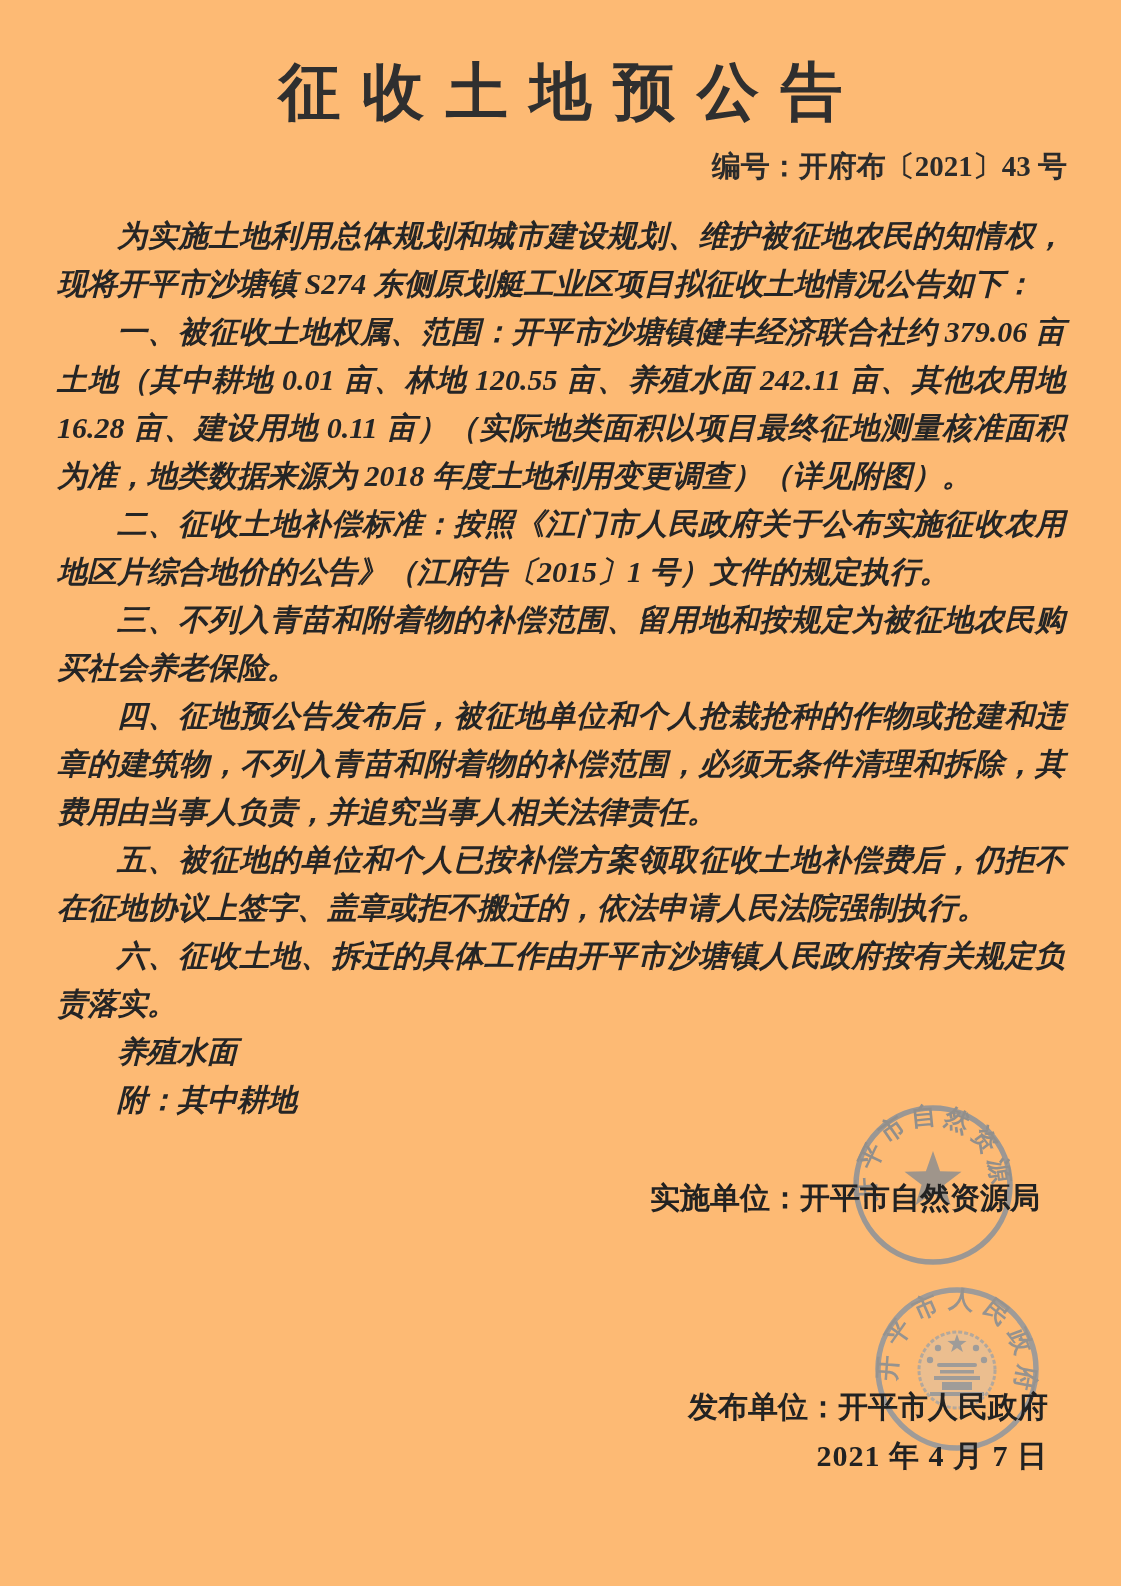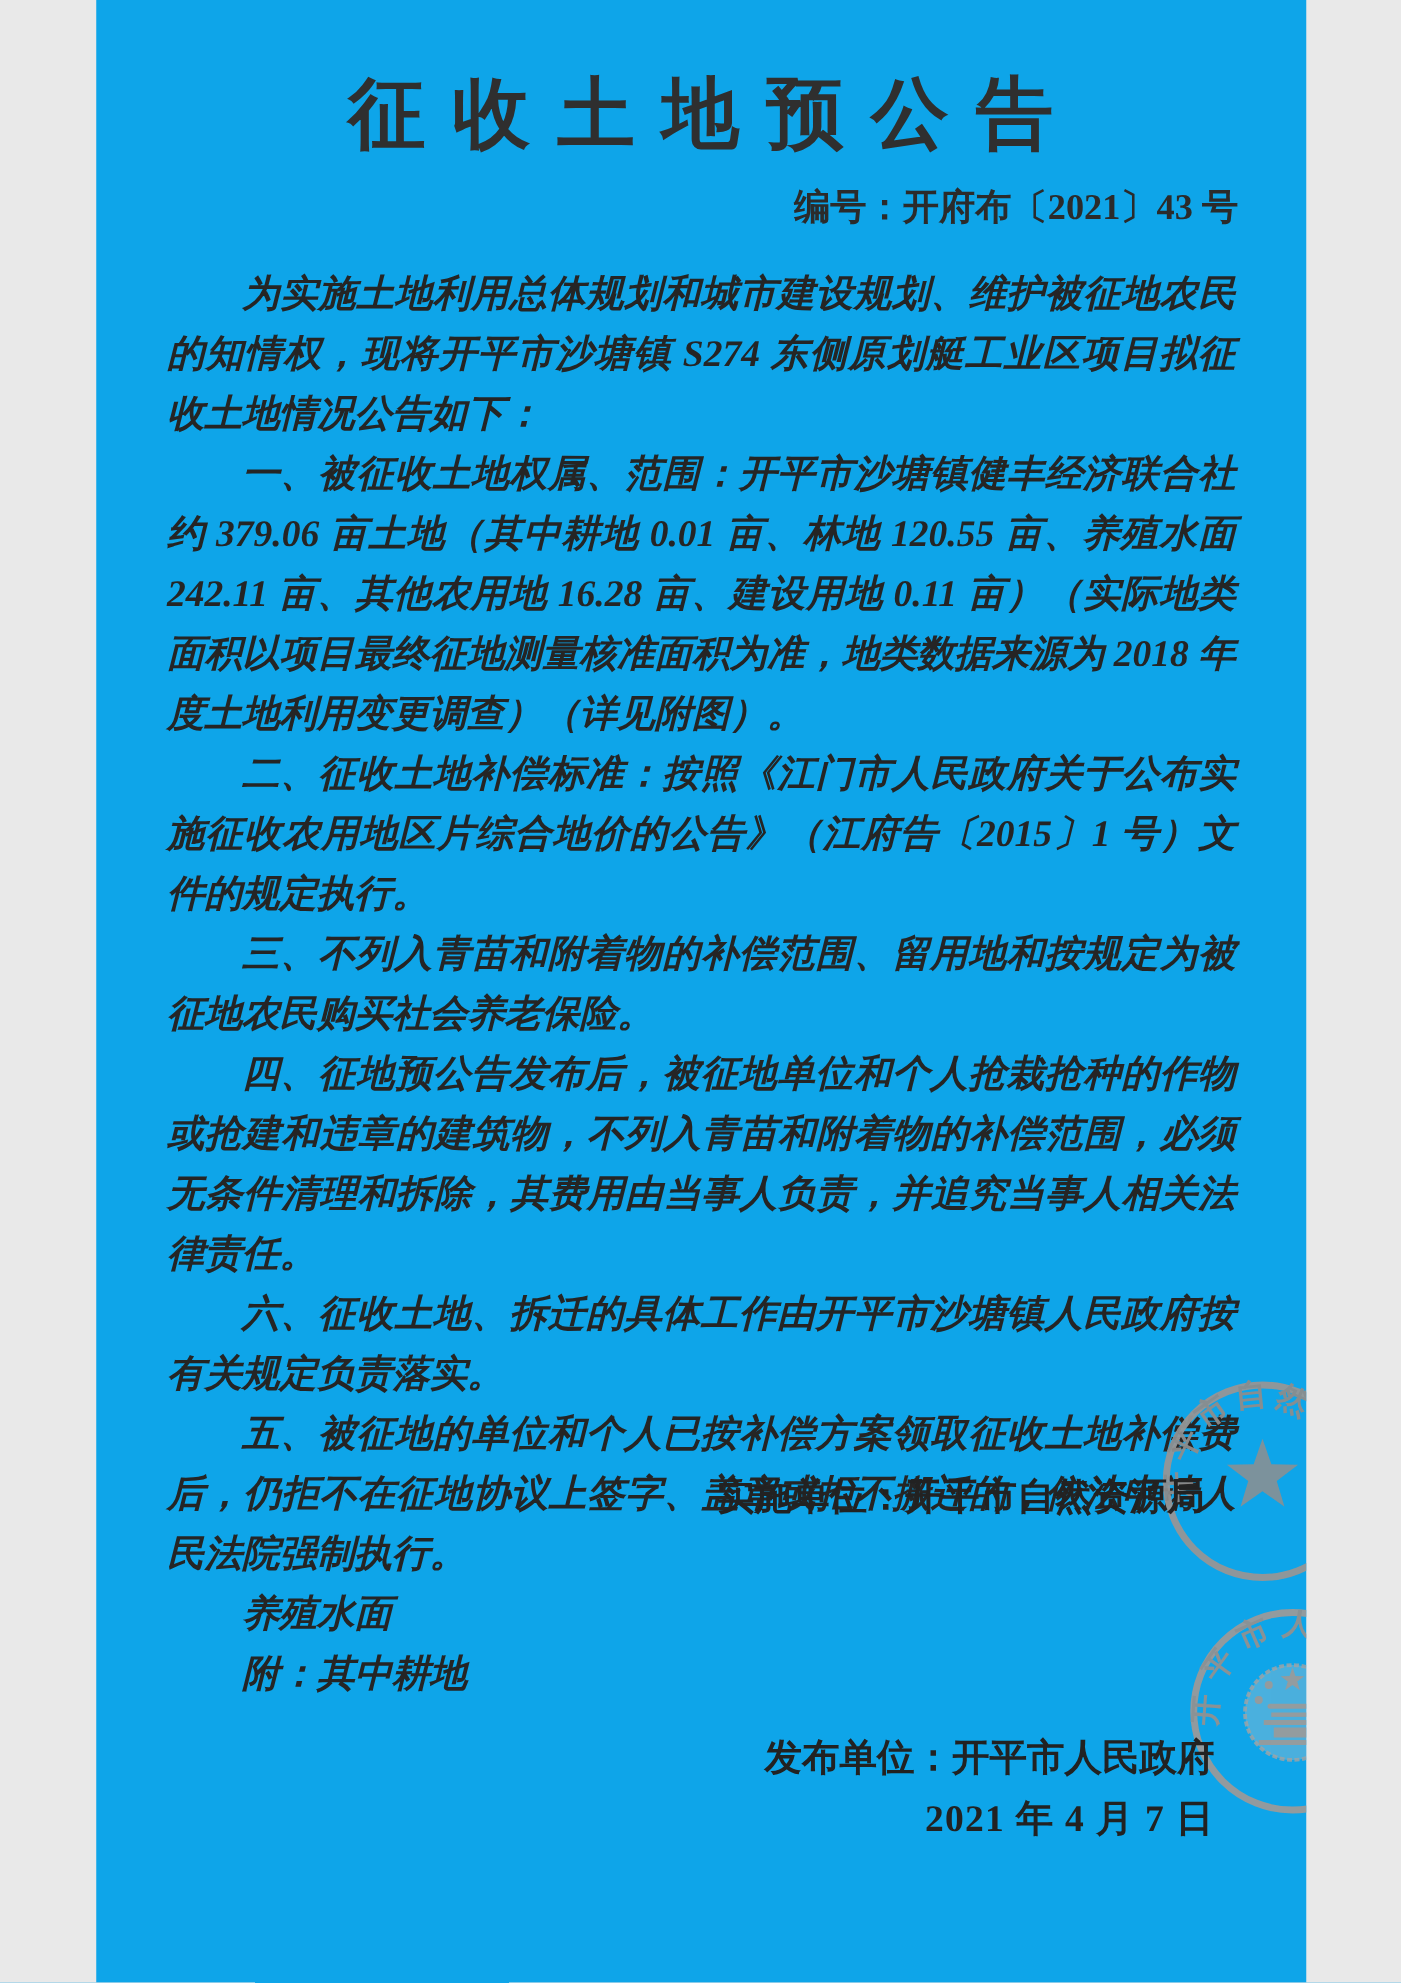--- a/index.html
+++ b/index.html
@@ -1,20 +1,20 @@
 <!DOCTYPE html>
 <html><head>
 <meta charset="utf-8">
 <style>
   html,body { margin:0; padding:0; background:#e9e9e9; }
   .page {
     position:relative;
-    width:968px; height:1586px;
+    width:1121px; height:1586px;
     margin:0 auto;
-    background:#0ea5e9;
+    background:#fdba74;
     overflow:hidden;
     color:#262626;
     font-family:"Liberation Serif","DejaVu Serif",serif;
     font-weight:700;
   }
   .title {
     margin:52px 0 0 0;
     text-align:center;
     font-size:62px;
     line-height:80px;
@@ -71,22 +71,22 @@
   <h1 class="title">征收土地预公告</h1>
 
   <div class="doc-number">编号：开府布〔2021〕43 号</div>
 
   <div class="body-text">
     <p>为实施土地利用总体规划和城市建设规划、维护被征地农民的知情权，现将开平市沙塘镇 S274 东侧原划艇工业区项目拟征收土地情况公告如下：</p>
     <p>一、被征收土地权属、范围：开平市沙塘镇健丰经济联合社约 379.06 亩土地（其中耕地 0.01 亩、林地 120.55 亩、养殖水面 242.11 亩、其他农用地 16.28 亩、建设用地 0.11 亩）（实际地类面积以项目最终征地测量核准面积为准，地类数据来源为 2018 年度土地利用变更调查）（详见附图）。</p>
     <p>二、征收土地补偿标准：按照《江门市人民政府关于公布实施征收农用地区片综合地价的公告》（江府告〔2015〕1 号）文件的规定执行。</p>
     <p>三、不列入青苗和附着物的补偿范围、留用地和按规定为被征地农民购买社会养老保险。</p>
     <p>四、征地预公告发布后，被征地单位和个人抢栽抢种的作物或抢建和违章的建筑物，不列入青苗和附着物的补偿范围，必须无条件清理和拆除，其费用由当事人负责，并追究当事人相关法律责任。</p>
+    <p>五、被征地的单位和个人已按补偿方案领取征收土地补偿费后，仍拒不在征地协议上签字、盖章或拒不搬迁的，依法申请人民法院强制执行。</p>
     <p>六、征收土地、拆迁的具体工作由开平市沙塘镇人民政府按有关规定负责落实。</p>
-    <p>五、被征地的单位和个人已按补偿方案领取征收土地补偿费后，仍拒不在征地协议上签字、盖章或拒不搬迁的，依法申请人民法院强制执行。</p>
     <p>养殖水面</p>
     <p>附：其中耕地</p>
   </div>
 
   <svg class="seal seal-natural" width="176" height="176" viewBox="0 0 176 176">
     <circle cx="88" cy="88" r="77" fill="none" stroke="#969696" stroke-width="5.5"></circle>
     <polygon points="88,54 95.1,74.3 116.5,74.7 99.4,87.7 105.6,108.3 88,96 70.4,108.3 76.6,87.7 59.5,74.7 80.9,74.3" fill="#8f8f8f" opacity="0.9"></polygon>
     <defs>
       <path id="sealArc1" d="M32.6,106.2 A59,59 0 1 1 143.4,106.2" fill="none"></path>
     </defs>

